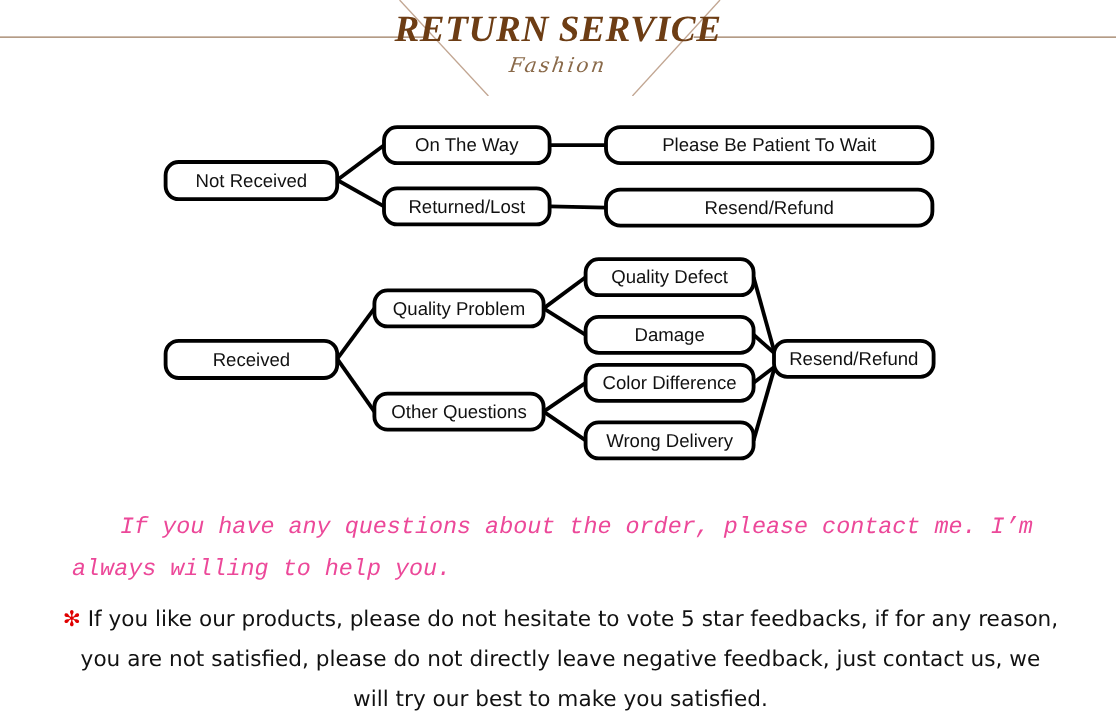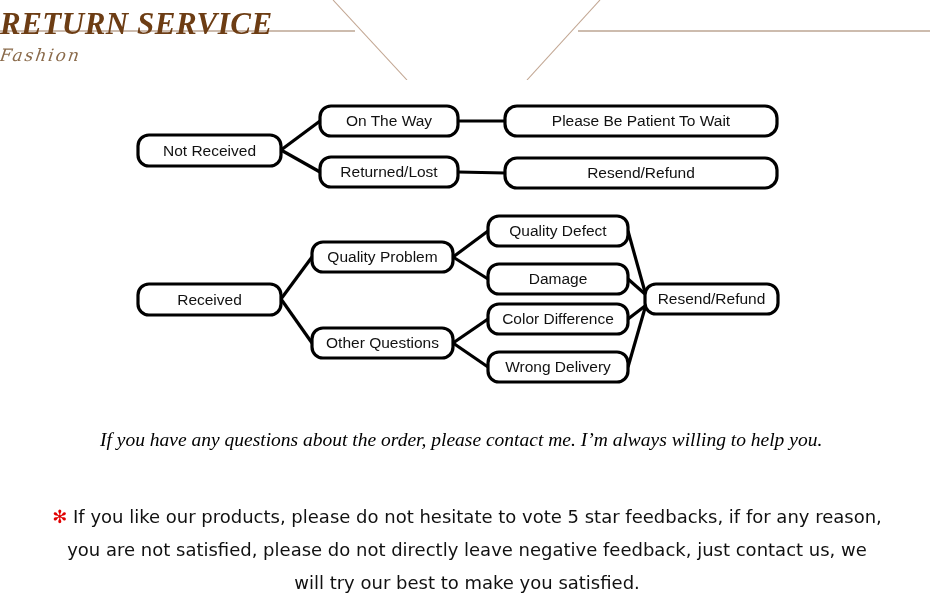--- a/index.html
+++ b/index.html
@@ -29,21 +29,21 @@
     left: 0;
     top: 0;
     width: 930px;
     height: 80px;
   }
   .header-text {
     position: absolute;
     left: 0;
     top: 0;
     width: 930px;
-    text-align: left;
+    text-align: center;
   }
   .title {
     font-family: "Liberation Serif", "DejaVu Serif", serif;
     font-style: italic;
     font-weight: bold;
     font-size: 31px;
     letter-spacing: 0.5px;
     color: #6d3d14;
     line-height: 40px;
     margin-top: 4px;
@@ -86,25 +86,25 @@
     text-anchor: middle;
     dominant-baseline: middle;
   }
 
   
   .para-italic {
     position: absolute;
     left: 60px;
     top: 402px;
     width: 820px;
-    font-family: Liberation Serif, serif;
+    font-family: Liberation Mono, monospace;
     font-style: italic;
     font-size: 19.5px;
     line-height: 35px;
-    color: #000000;
+    color: #ec4899;
     text-indent: 40px;
   }
   .para-note {
     position: absolute;
     left: 52px;
     top: 482px;
     width: 830px;
     font-family: "DejaVu Sans", sans-serif;
     font-size: 18px;
     line-height: 33px;

